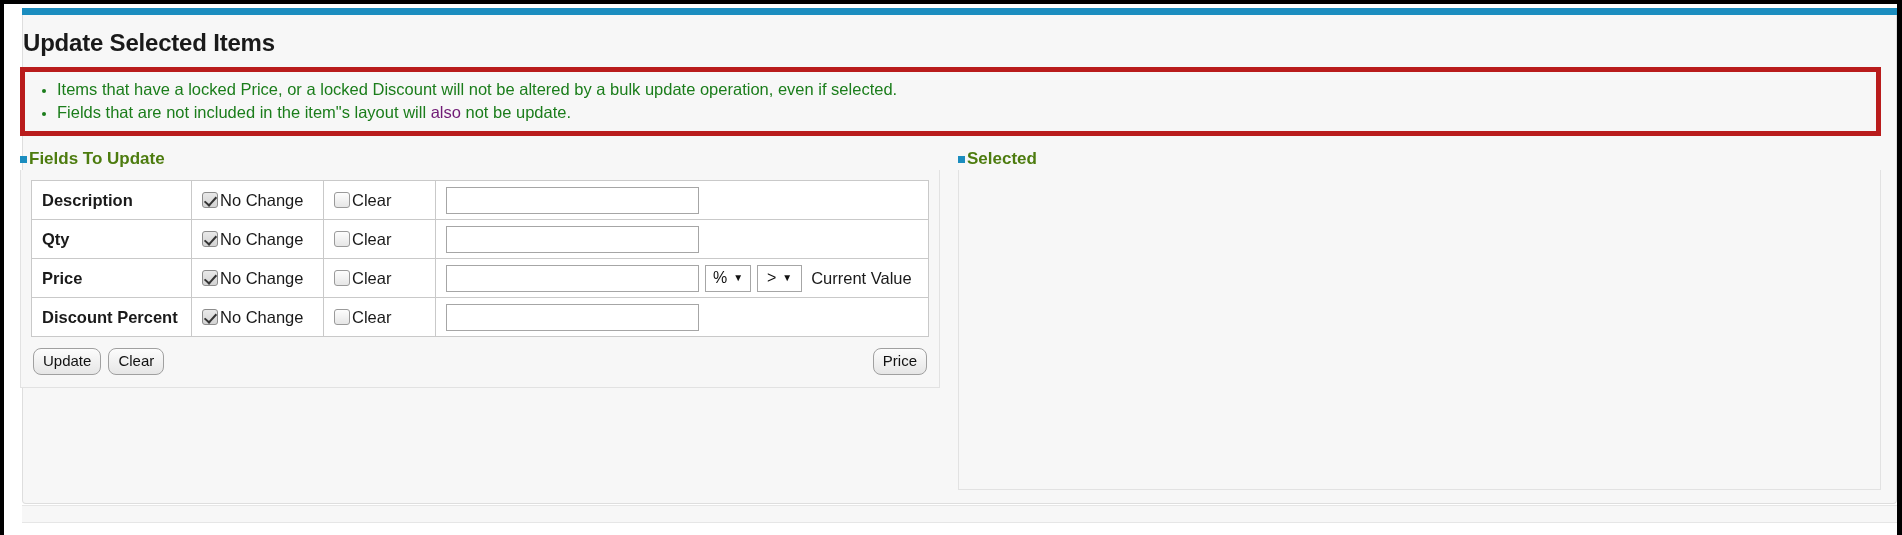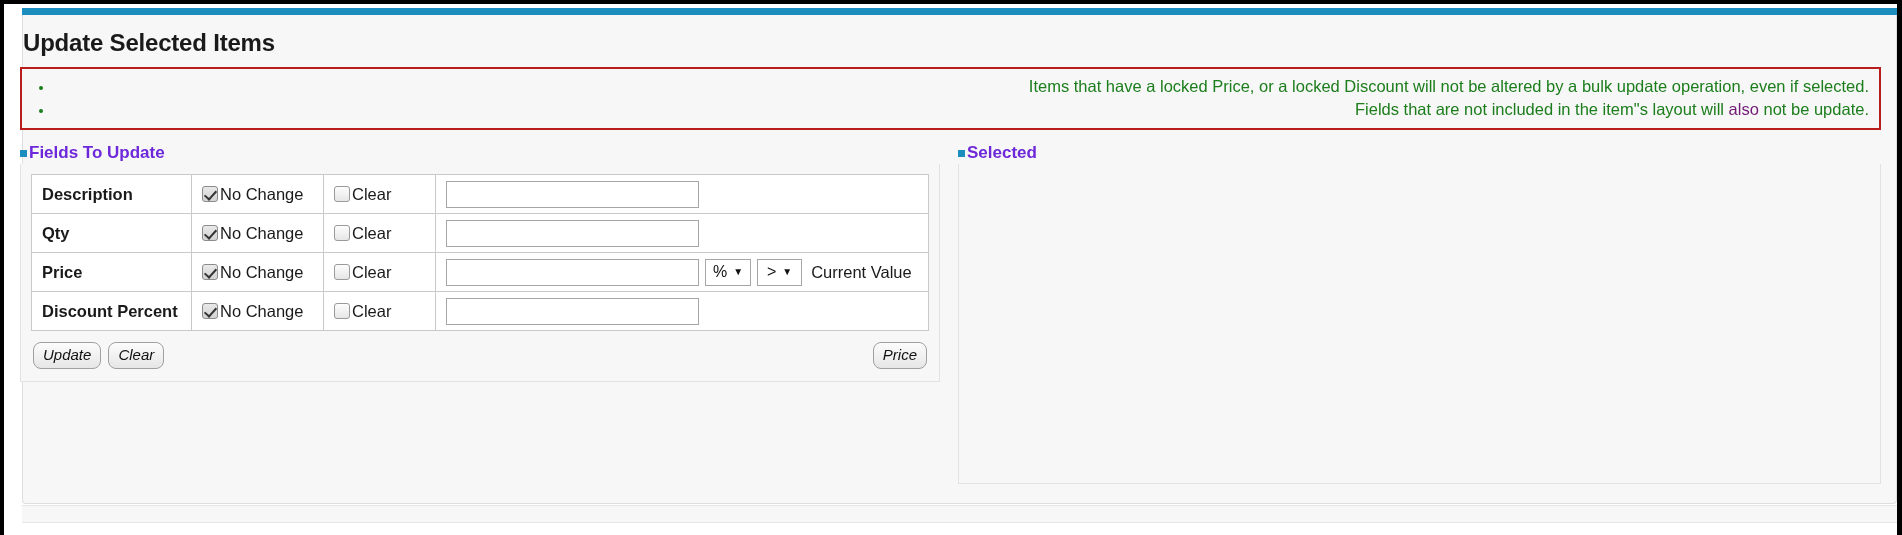--- a/index.html
+++ b/index.html
@@ -61,25 +61,24 @@
   #page-title {
     font-size: 24px;
     font-weight: bold;
     color: #1a1a1a;
     letter-spacing: -0.2px;
     margin: 6px 0 10px 3px;
   }
 
   
   #notice {
-    border: 2px solid #b91c1c;
+    border: 5px solid #b91c1c;
     background: #f7f7f7;
     padding: 6px 10px 7px 10px;
     margin-bottom: 12px;
-    text-align: right;
   }
   #notice ul {
     margin: 0;
     padding: 0 0 0 22px;
     list-style: disc;
   }
   #notice li {
     color: #1b7d1b;
     font-size: 16.5px;
     line-height: 23px;
@@ -95,21 +94,21 @@
     margin: 0;
     padding: 0;
     border: none;
     position: relative;
   }
   fieldset.panel > legend {
     padding: 0;
     margin: 0;
     font-size: 17px;
     font-weight: bold;
-    color: #6d28d9;
+    color: #4d7c0f;
     display: block;
   }
   .legend-row {
     display: flex;
     align-items: center;
     gap: 0;
     height: 22px;
   }
   .legend-nub {
     width: 7px; height: 7px;
@@ -234,21 +233,20 @@
   .btn {
     font-family: "Liberation Sans", sans-serif;
     font-size: 15px;
     color: #111111;
     background: linear-gradient(#fcfcfc, #e6e6e6);
     border: 1px solid #a0a0a0;
     border-radius: 8px;
     padding: 4px 9px 5px 9px;
     cursor: pointer;
     line-height: 1.05;
-    font-style: italic;
   }
   #btn-update { margin-right: 7px; }
   #btn-cancel { margin-left: auto; }
 
   
   #hscroll-strip {
     position: absolute;
     left: 18px;
     bottom: 6px;
     width: 1875px;

